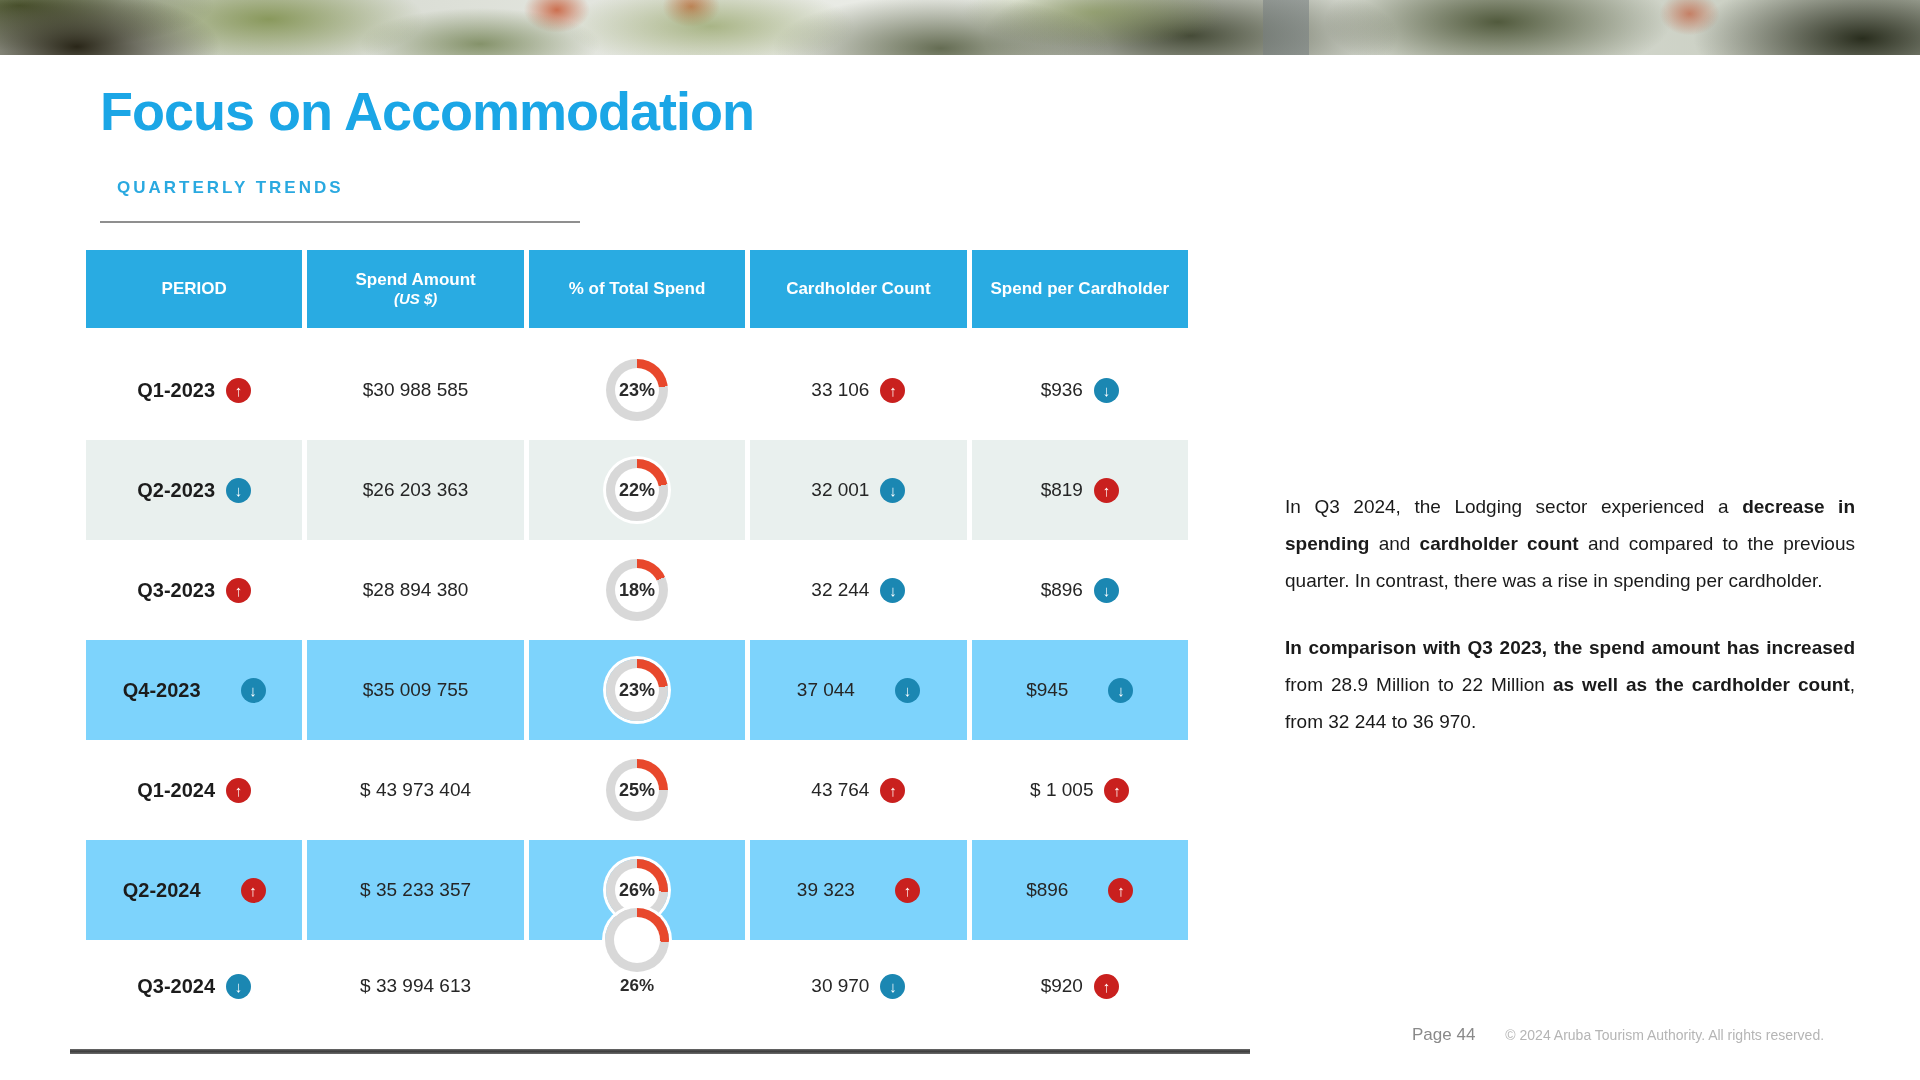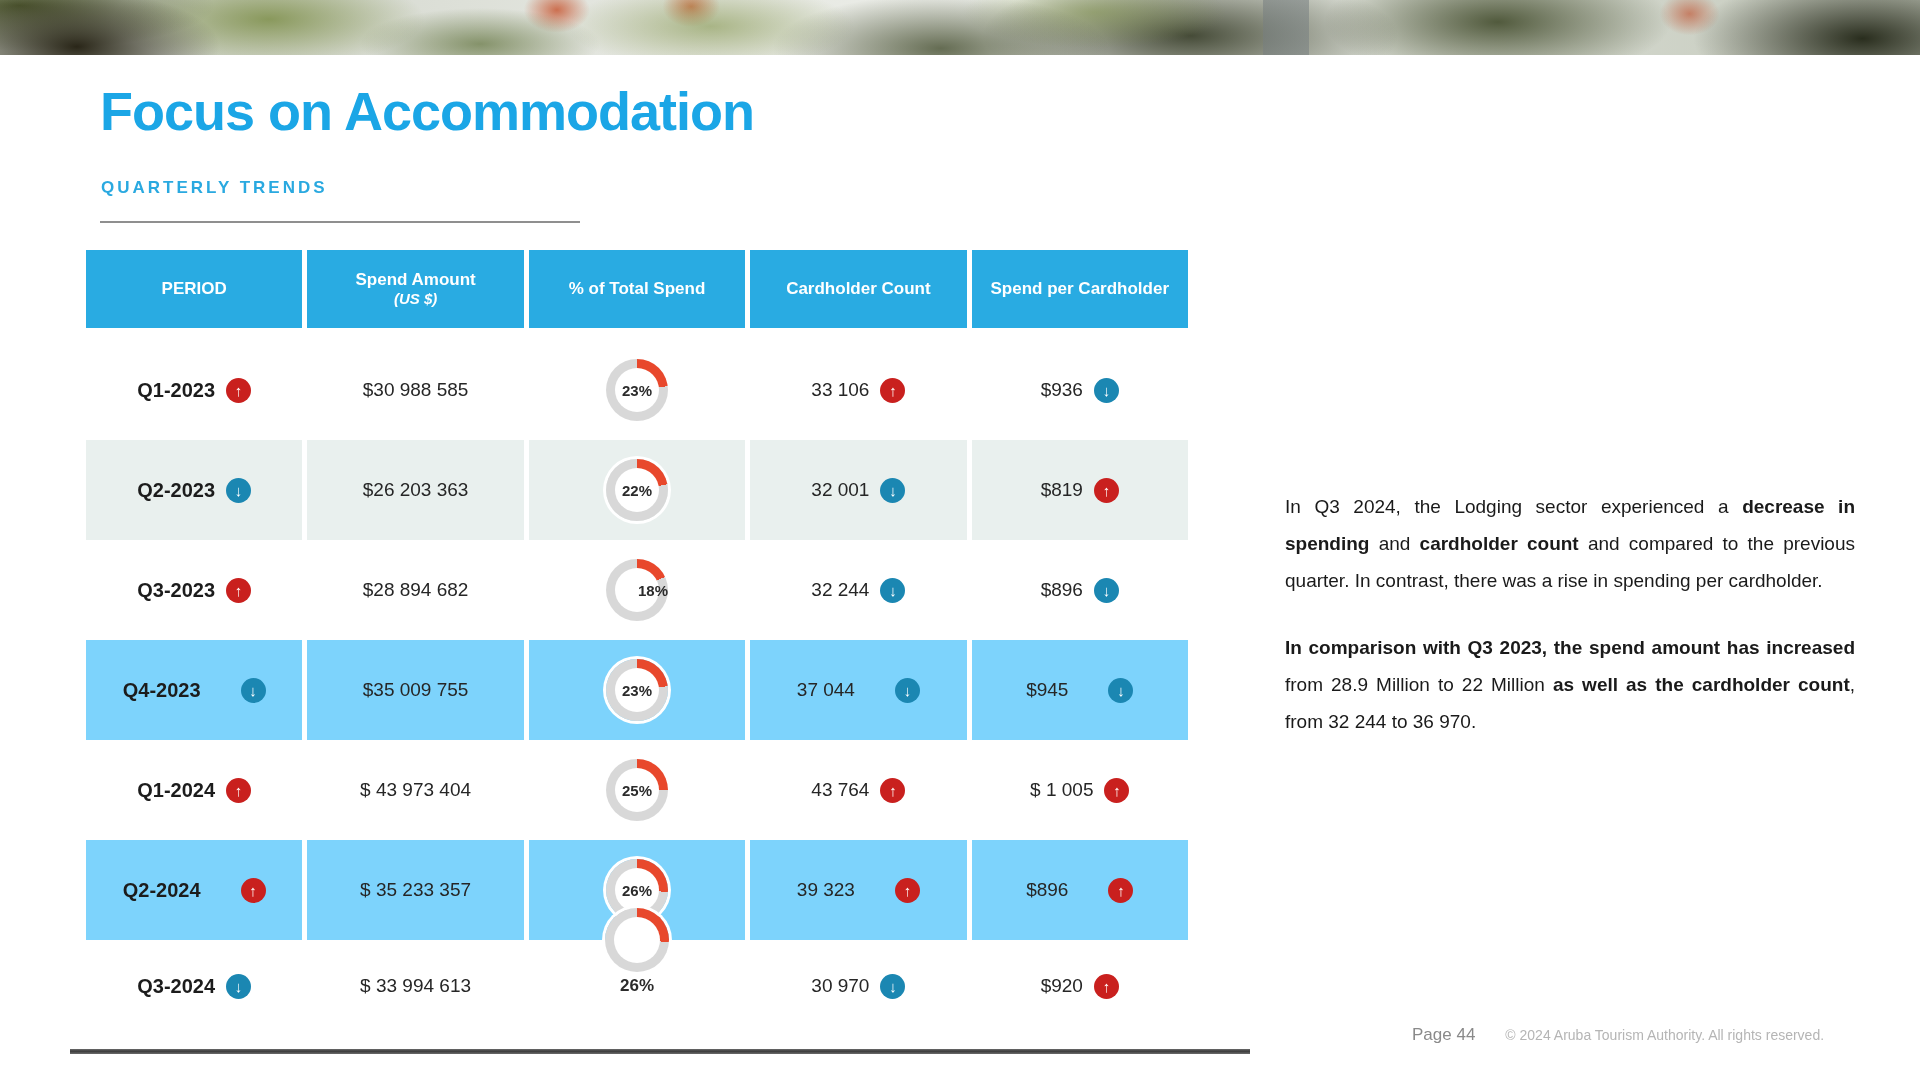--- a/index.html
+++ b/index.html
@@ -24,21 +24,21 @@
       radial-gradient(ellipse 320px 100px at 62% 65%, rgba(34,40,18,.82), transparent 65%),
       radial-gradient(ellipse 280px 95px at 78% 40%, rgba(48,58,24,.8), transparent 62%),
       radial-gradient(ellipse 50px 36px at 88% 25%, rgba(190,60,22,.55), transparent 60%),
       radial-gradient(ellipse 260px 100px at 97% 70%, rgba(24,28,12,.9), transparent 65%),
       linear-gradient(90deg,#c9cec2 0%,#e6e8e2 35%,#eceee9 55%,#d8dcd2 75%,#c4c9bc 100%);
   }
 
   
   .title { position:absolute; left:100px; top:80px; font-size:54px; font-weight:bold;
            color:#1ba6e6; letter-spacing:-1px; }
-  .subtitle { position:absolute; left:101px; top:178px; font-size:17px; font-weight:bold;
+  .subtitle { position:absolute; left:117px; top:178px; font-size:17px; font-weight:bold;
               color:#2aa9e0; letter-spacing:3px; }
   .divider { position:absolute; left:100px; top:221px; width:480px; height:2px; background:#8f8f8f; }
 
   
   .thead { position:absolute; left:86px; top:250px; width:1102px; height:78px;
            display:grid; grid-template-columns:repeat(5,1fr); column-gap:5px; }
   .th { background:#29abe2; color:#fff; display:flex; flex-direction:column;
         align-items:center; justify-content:center; text-align:center;
         font-size:17px; font-weight:bold; line-height:1.25; padding:0 18px; }
   .th .units { font-style:italic; font-weight:bold; font-size:15px; }
@@ -55,21 +55,21 @@
   .trend { width:25px; height:25px; border-radius:50%; flex:0 0 25px;
            display:flex; align-items:center; justify-content:center;
            color:#fff; font-size:15px; font-weight:bold; line-height:1; }
   .trend.up   { background:#c9201e; }
   .trend.down { background:#1b87b2; }
 
   
   .donut { position:relative; width:62px; height:62px; border-radius:50%;
            box-shadow:0 0 0 3px #fff; display:flex; align-items:center; justify-content:center; }
   .donut::after { content:""; position:absolute; inset:9px; background:#fff; border-radius:50%; }
-  .donut-label { position:relative; z-index:2; font-size:15px; font-weight:bold; color:#2b2b2b; }
+  .donut-label { position:relative; z-index:2; font-size:18px; font-weight:bold; color:#2b2b2b; }
   .pct-last { flex-direction:column; justify-content:flex-start; gap:4px; }
   .pct-last .donut { margin-top:-32px; width:64px; height:64px; }
   .label-below { font-size:17px; font-weight:bold; color:#2b2b2b; }
 
   
   .sidetext { position:absolute; left:1285px; top:488px; width:570px;
               font-size:19px; line-height:1.95; color:#1a1a1a; text-align:justify; }
   .sidetext p + p { margin-top:30px; }
   .b { font-weight:bold; }
 
@@ -152,24 +152,24 @@
     <div class="cell stripe-green">
       <span>$819</span>
       <span class="trend up">↑</span>
     </div>
 
     <div class="cell">
       <span class="period">Q3-2023</span>
       <span class="trend up">↑</span>
     </div>
     <div class="cell">
-        <span>$28 894 682</span>
-      </div>
-    <div class="cell">
-      <div class="donut" style="background: conic-gradient(rgb(232, 72, 44) 18%, rgb(216, 216, 216) 0deg); justify-content: flex-end;">
+        <span>$28 894 380</span>
+      </div>
+    <div class="cell">
+      <div class="donut" style="background: conic-gradient(rgb(232, 72, 44) 18%, rgb(216, 216, 216) 0deg);">
         <span class="donut-label">18%</span>
       </div>
     </div>
     <div class="cell">
       <span>32 244</span>
       <span class="trend down">↓</span>
     </div>
     <div class="cell">
       <span>$896</span>
       <span class="trend down">↓</span>

